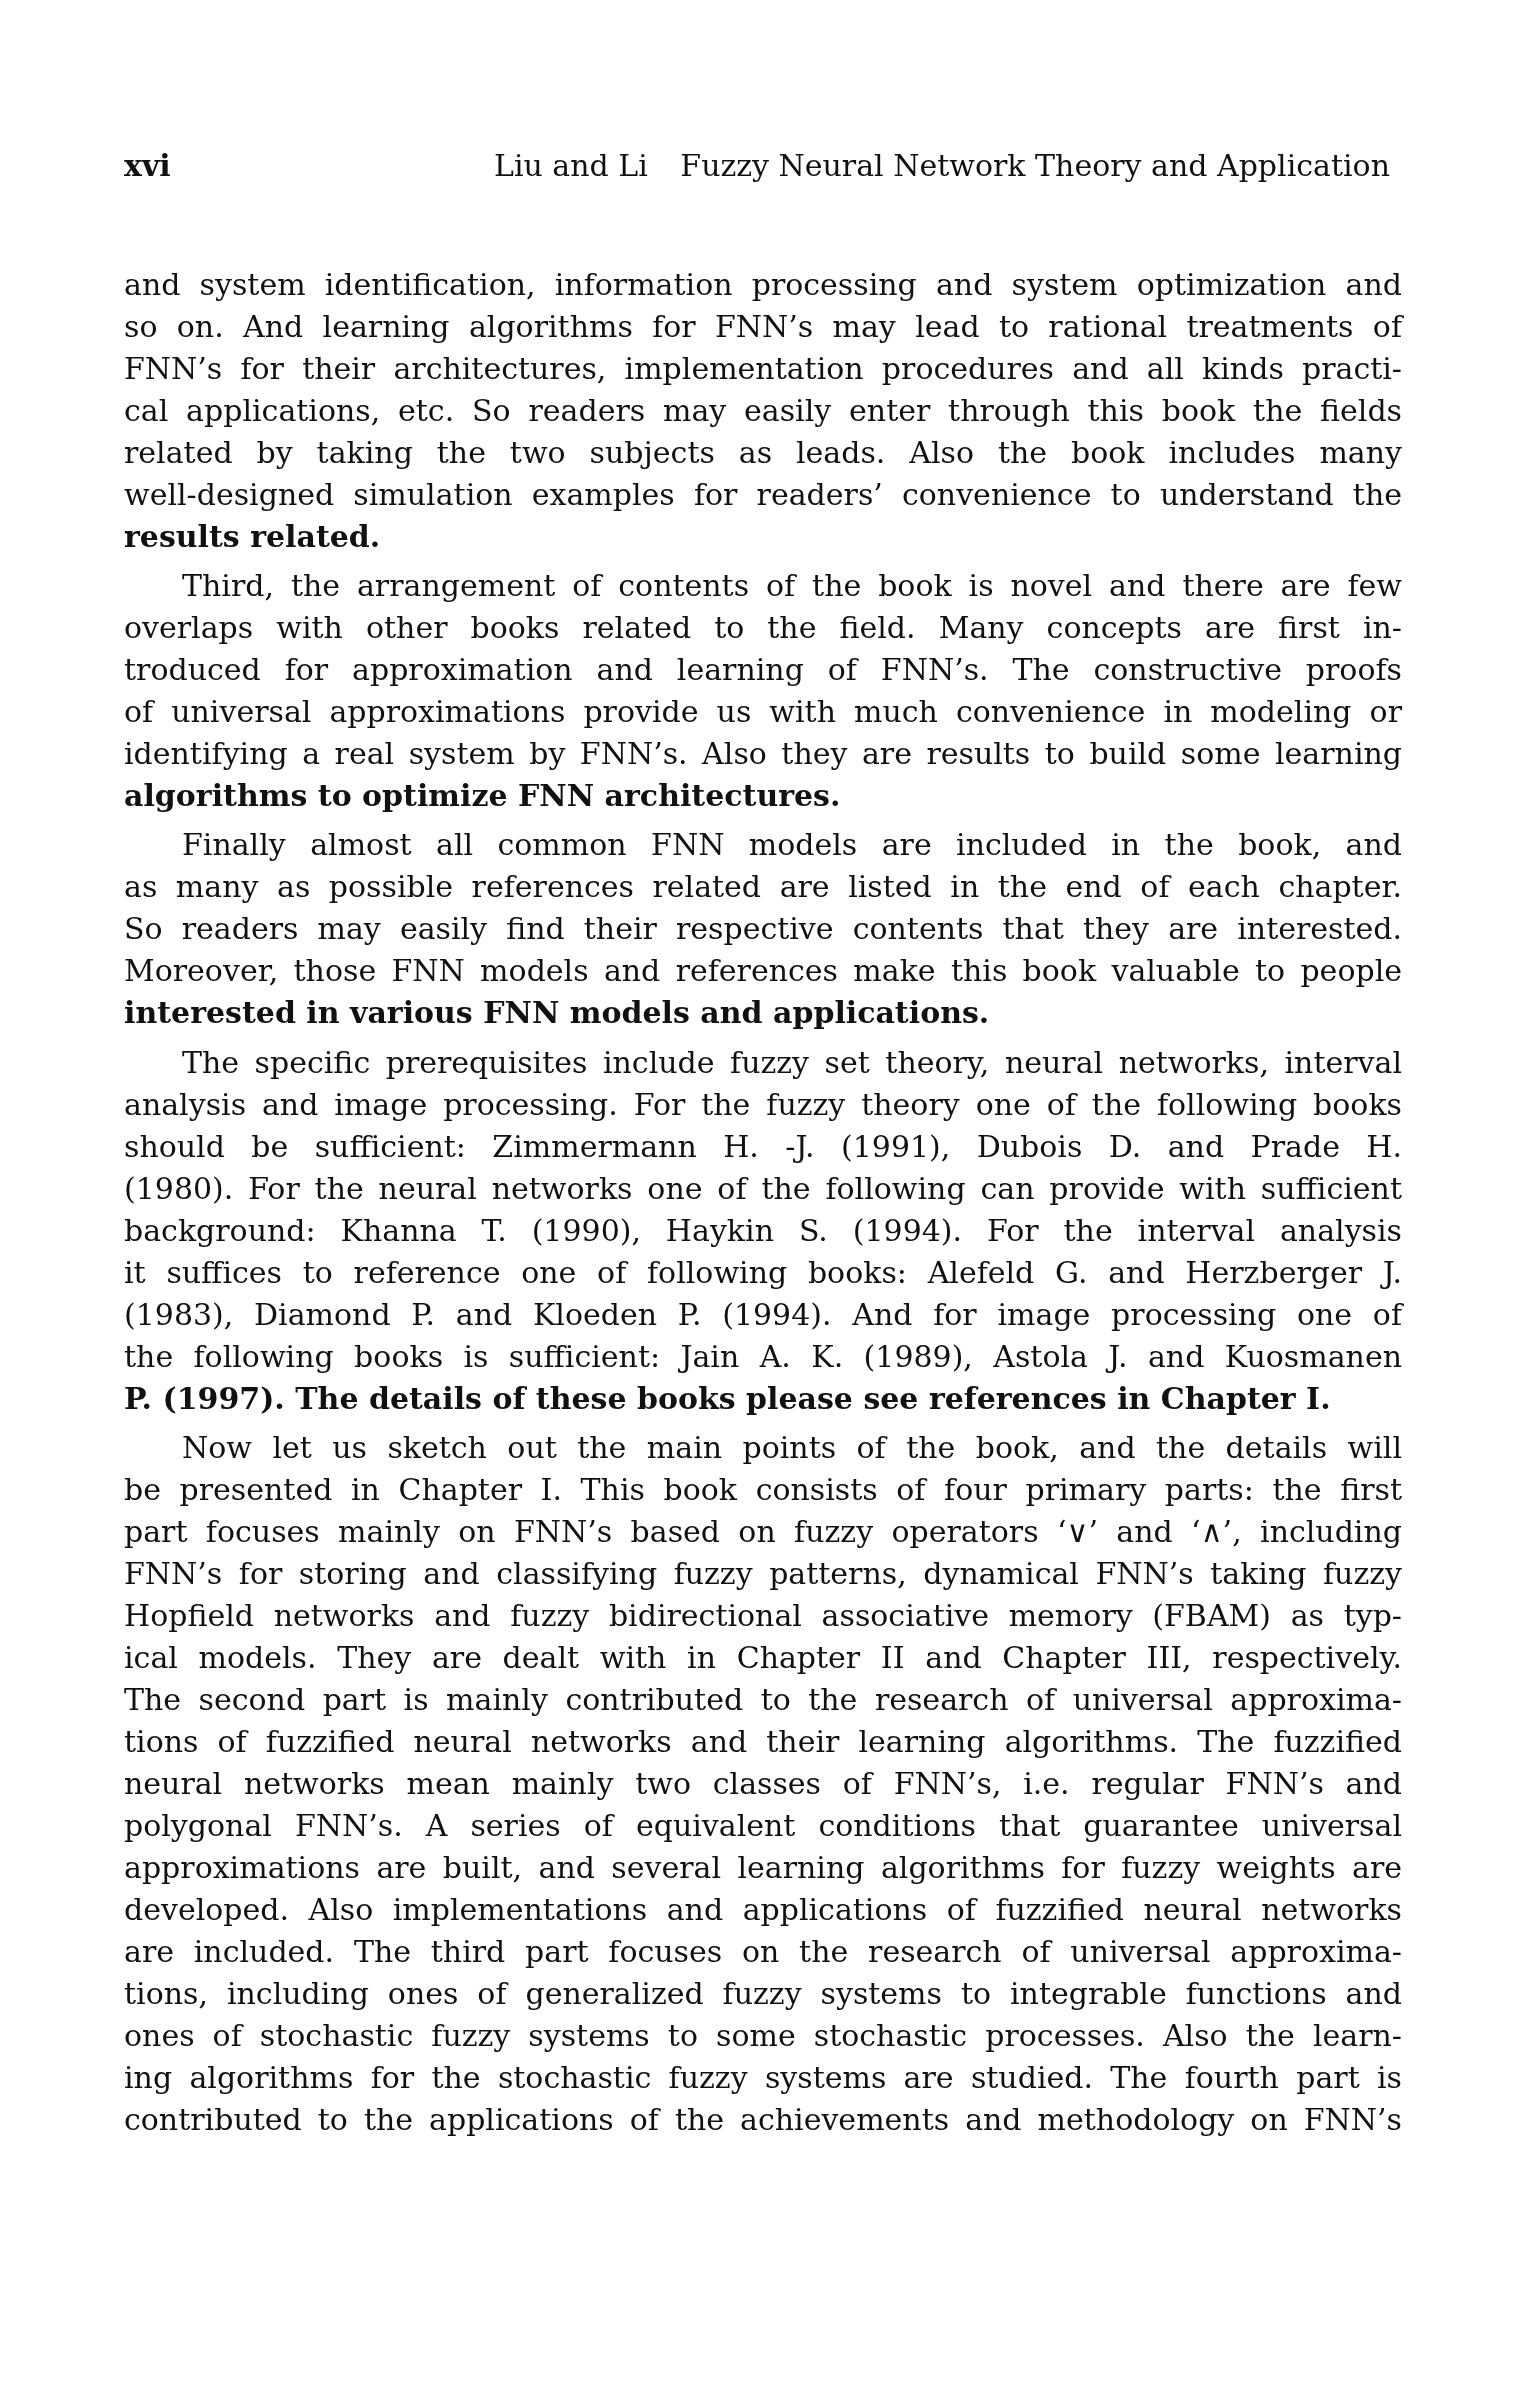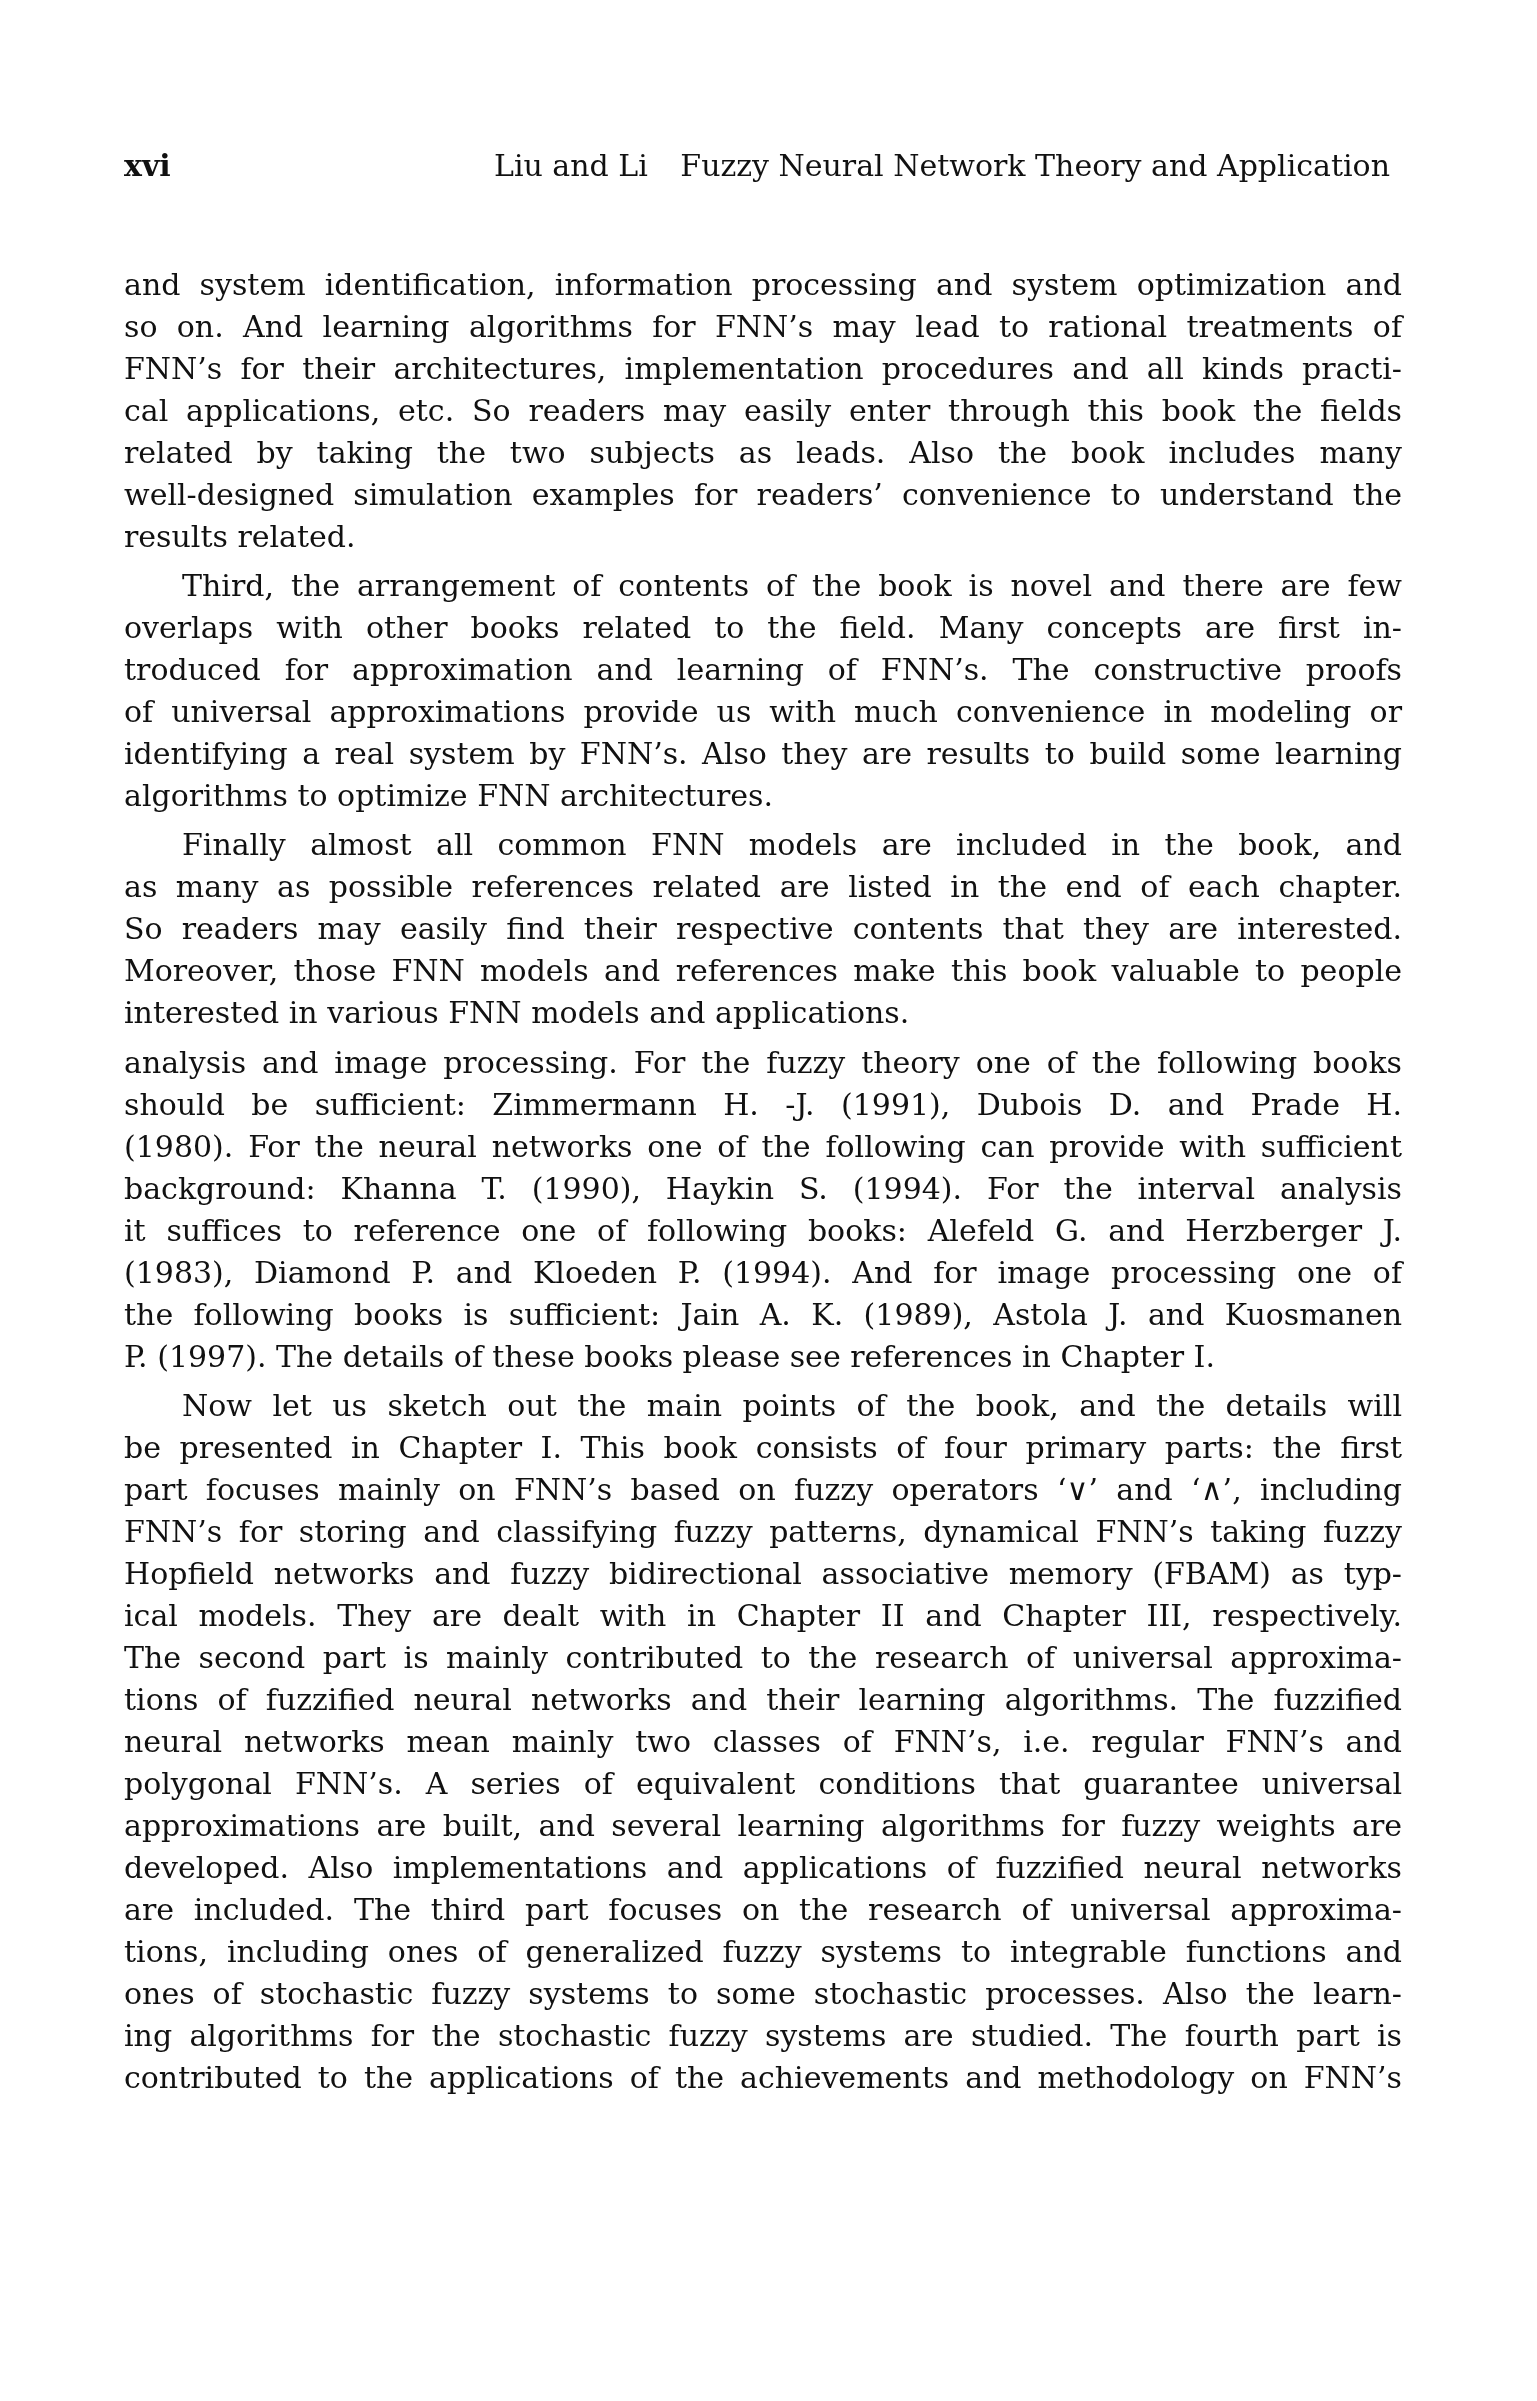--- a/index.html
+++ b/index.html
@@ -66,20 +66,21 @@
       text-align: justify;
       text-align-last: justify;
       overflow: visible;
     }
     .line.first {
       padding-left: 58px;
     }
     .line.last {
       text-align: left;
       text-align-last: left;
+      font-weight: bold;
     }
   </style>
 </head>
 <body>
 
 <div class="page">
   <div class="running-head">
     <span class="folio">xvi</span>
     <span class="authors">Liu and Li</span>
     <span class="title">Fuzzy Neural Network Theory and Application</span>
@@ -104,20 +105,21 @@
         <span class="line last">algorithms to optimize FNN architectures.</span>
       </p>
       <p class="para">
         <span class="line first">Finally almost all common FNN models are included in the book, and</span>
         <span class="line">as many as possible references related are listed in the end of each chapter.</span>
         <span class="line">So readers may easily find their respective contents that they are interested.</span>
         <span class="line">Moreover, those FNN models and references make this book valuable to people</span>
         <span class="line last">interested in various FNN models and applications.</span>
       </p>
       <p class="para">
+        <span class="line first">The specific prerequisites include fuzzy set theory, neural networks, interval</span>
         <span class="line">analysis and image processing. For the fuzzy theory one of the following books</span>
         <span class="line">should be sufficient:  Zimmermann H. -J. (1991), Dubois D. and Prade H.</span>
         <span class="line">(1980). For the neural networks one of the following can provide with sufficient</span>
         <span class="line">background:  Khanna T. (1990), Haykin S. (1994).  For the interval analysis</span>
         <span class="line">it suffices to reference one of following books:  Alefeld G. and Herzberger J.</span>
         <span class="line">(1983), Diamond P. and Kloeden P. (1994).  And for image processing one of</span>
         <span class="line">the following books is sufficient: Jain A. K. (1989), Astola J. and Kuosmanen</span>
         <span class="line last">P. (1997). The details of these books please see references in Chapter I.</span>
       </p>
       <p class="para">

